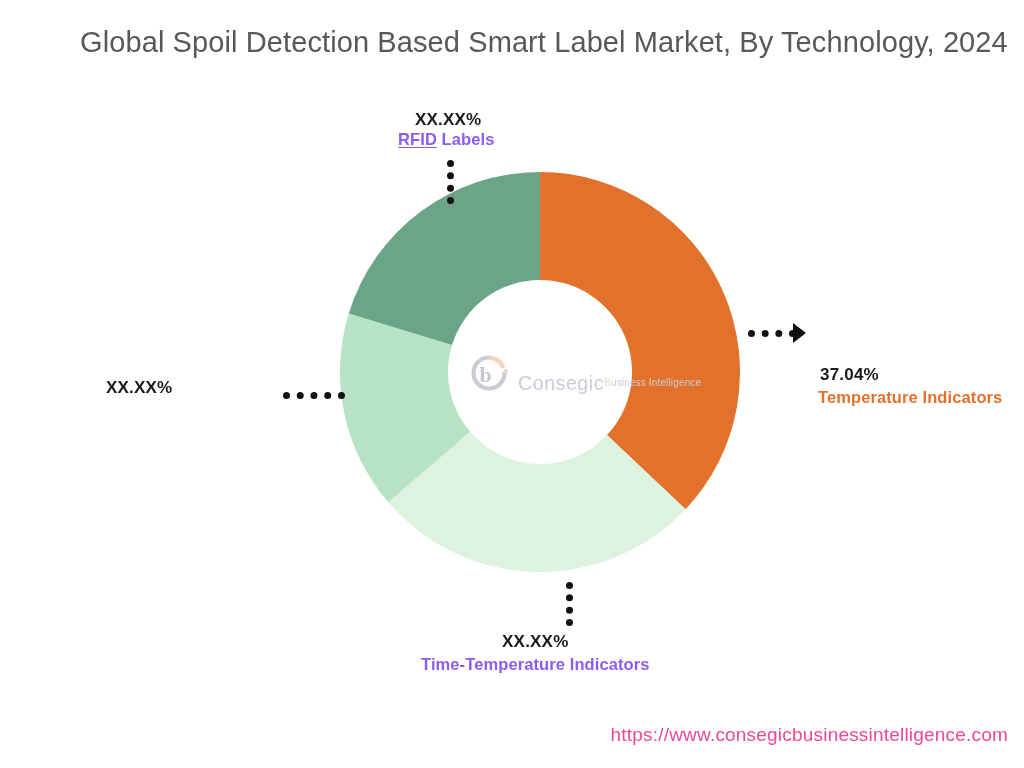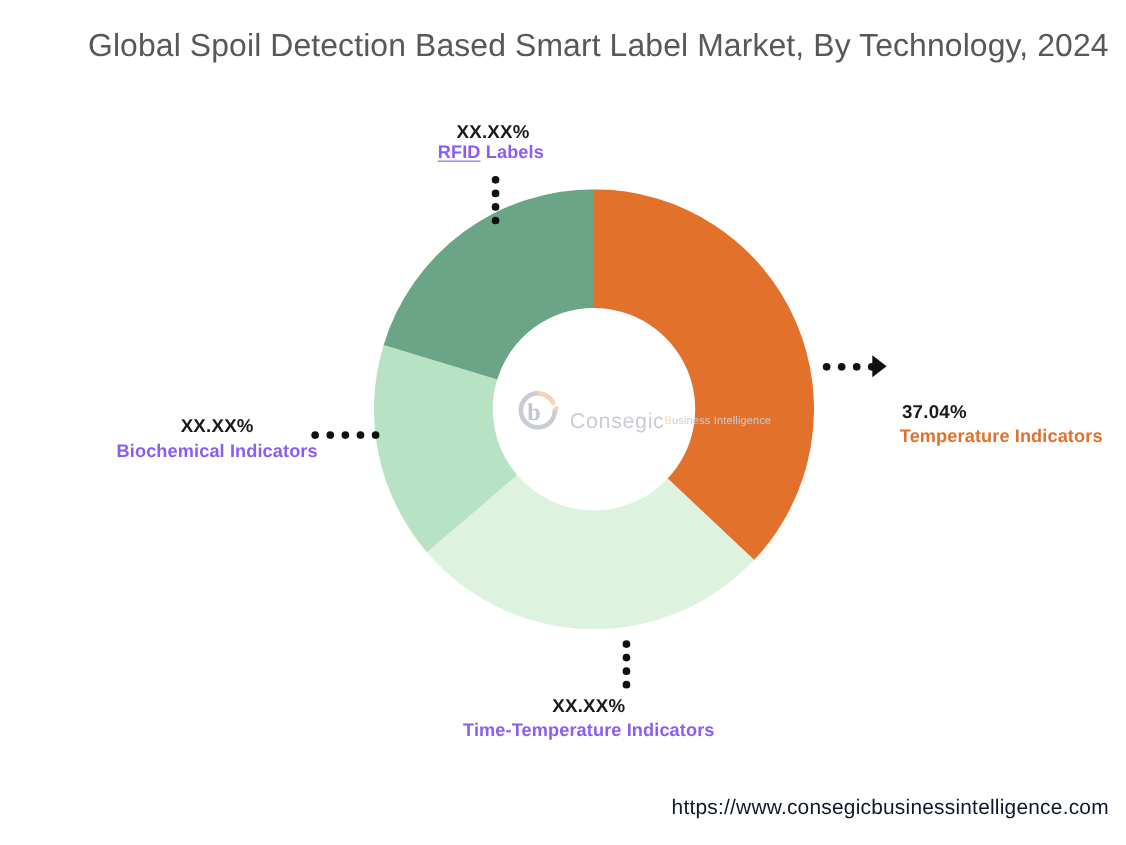--- a/index.html
+++ b/index.html
@@ -142,21 +142,21 @@
     border-bottom: 10px solid transparent;
     border-left: 13px solid #111111;
   }
 
   
   #footer-url {
     position: absolute;
     right: 16px;
     bottom: 22px;
     font-size: 19px;
-    color: #0f172a;
+    color: #ec4899;
     letter-spacing: 0.2px;
     white-space: nowrap;
   }
 </style>
 </head>
 <body>
 
 <div id="chart-page">
 
   <div id="chart-title">Global Spoil Detection Based Smart Label Market, By Technology, 2024</div>
@@ -198,21 +198,20 @@
     <div class="name blue"><span class="underline">RFID</span><span> Labels</span></div>
   </div>
 
   <div class="callout" id="callout-temperature">
     <div class="pct">37.04%</div>
     <div class="name orange">Temperature Indicators</div>
   </div>
 
   <div class="callout" id="callout-biochemical">
     <div class="pct">XX.XX%</div>
-    <div class="name blue">Biochemical Indicators</div>
   </div>
 
   <div class="callout" id="callout-timetemp">
     <div class="pct">XX.XX%</div>
     <div class="name blue">Time-Temperature Indicators</div>
   </div>
 
   <div id="footer-url">https://www.consegicbusinessintelligence.com</div>
 
 </div>

